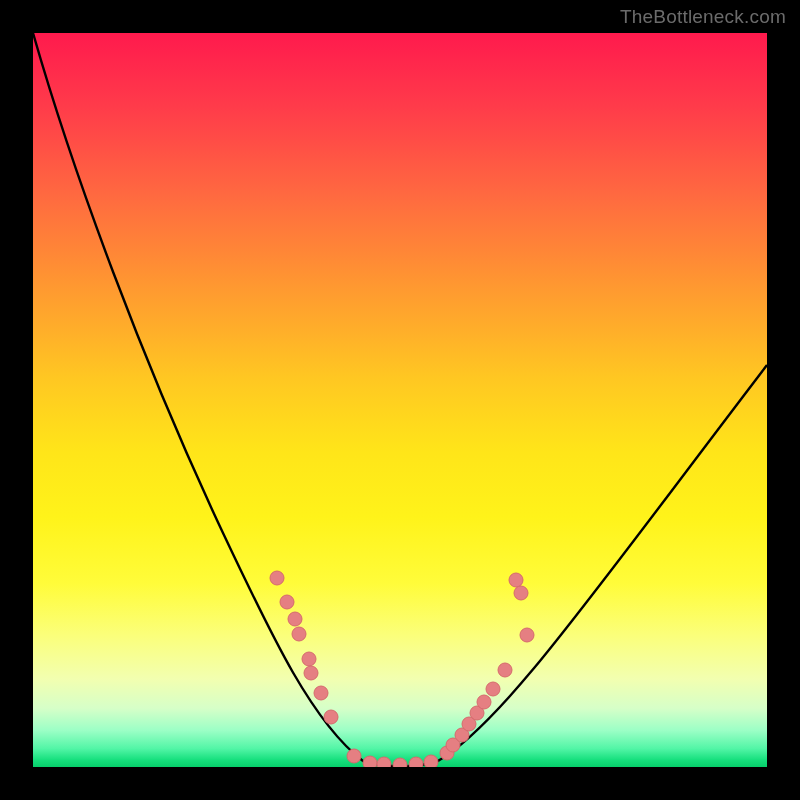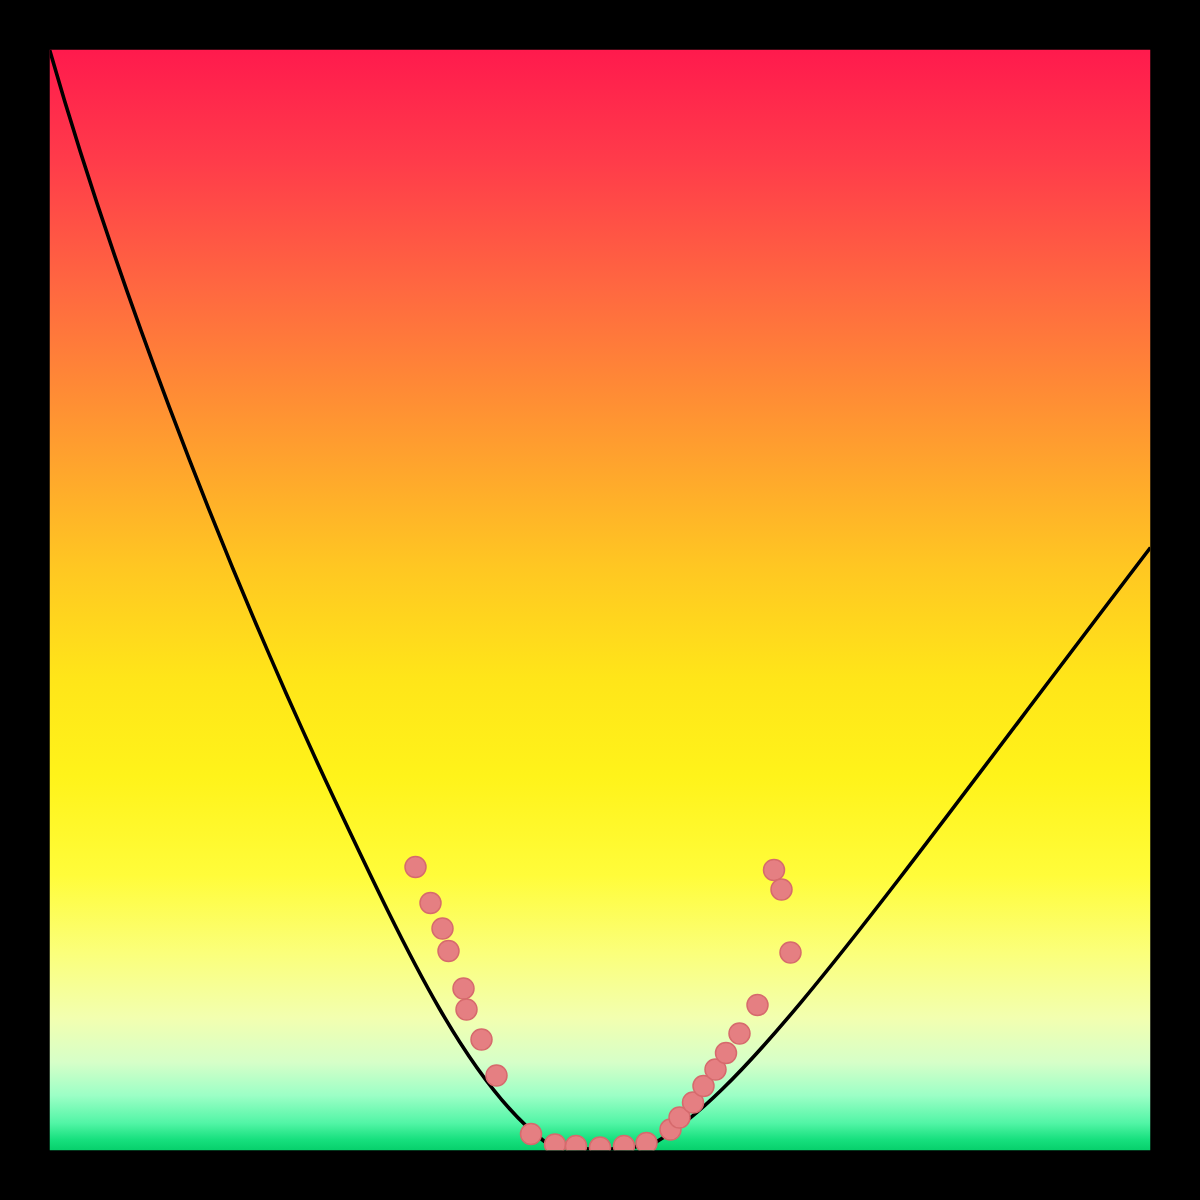--- a/index.html
+++ b/index.html
@@ -57,20 +57,21 @@
   }
   svg.curve {
     position: absolute;
     inset: 0;
   }
 </style>
 </head>
 <body>
 
 <div class="frame">
+  <div class="watermark">TheBottleneck.com</div>
 
   <div class="plot-area">
     <div class="gradient"></div>
 
     <svg class="curve" viewBox="0 0 734 734" preserveAspectRatio="none">
       <path fill="none" stroke="#000" stroke-width="2.4" d="M 0 0
                C 40 140, 110 330, 190 500
                C 240 606, 280 690, 330 728
                C 350 735, 385 735, 405 728
                C 470 690, 560 560, 734 332"></path>

